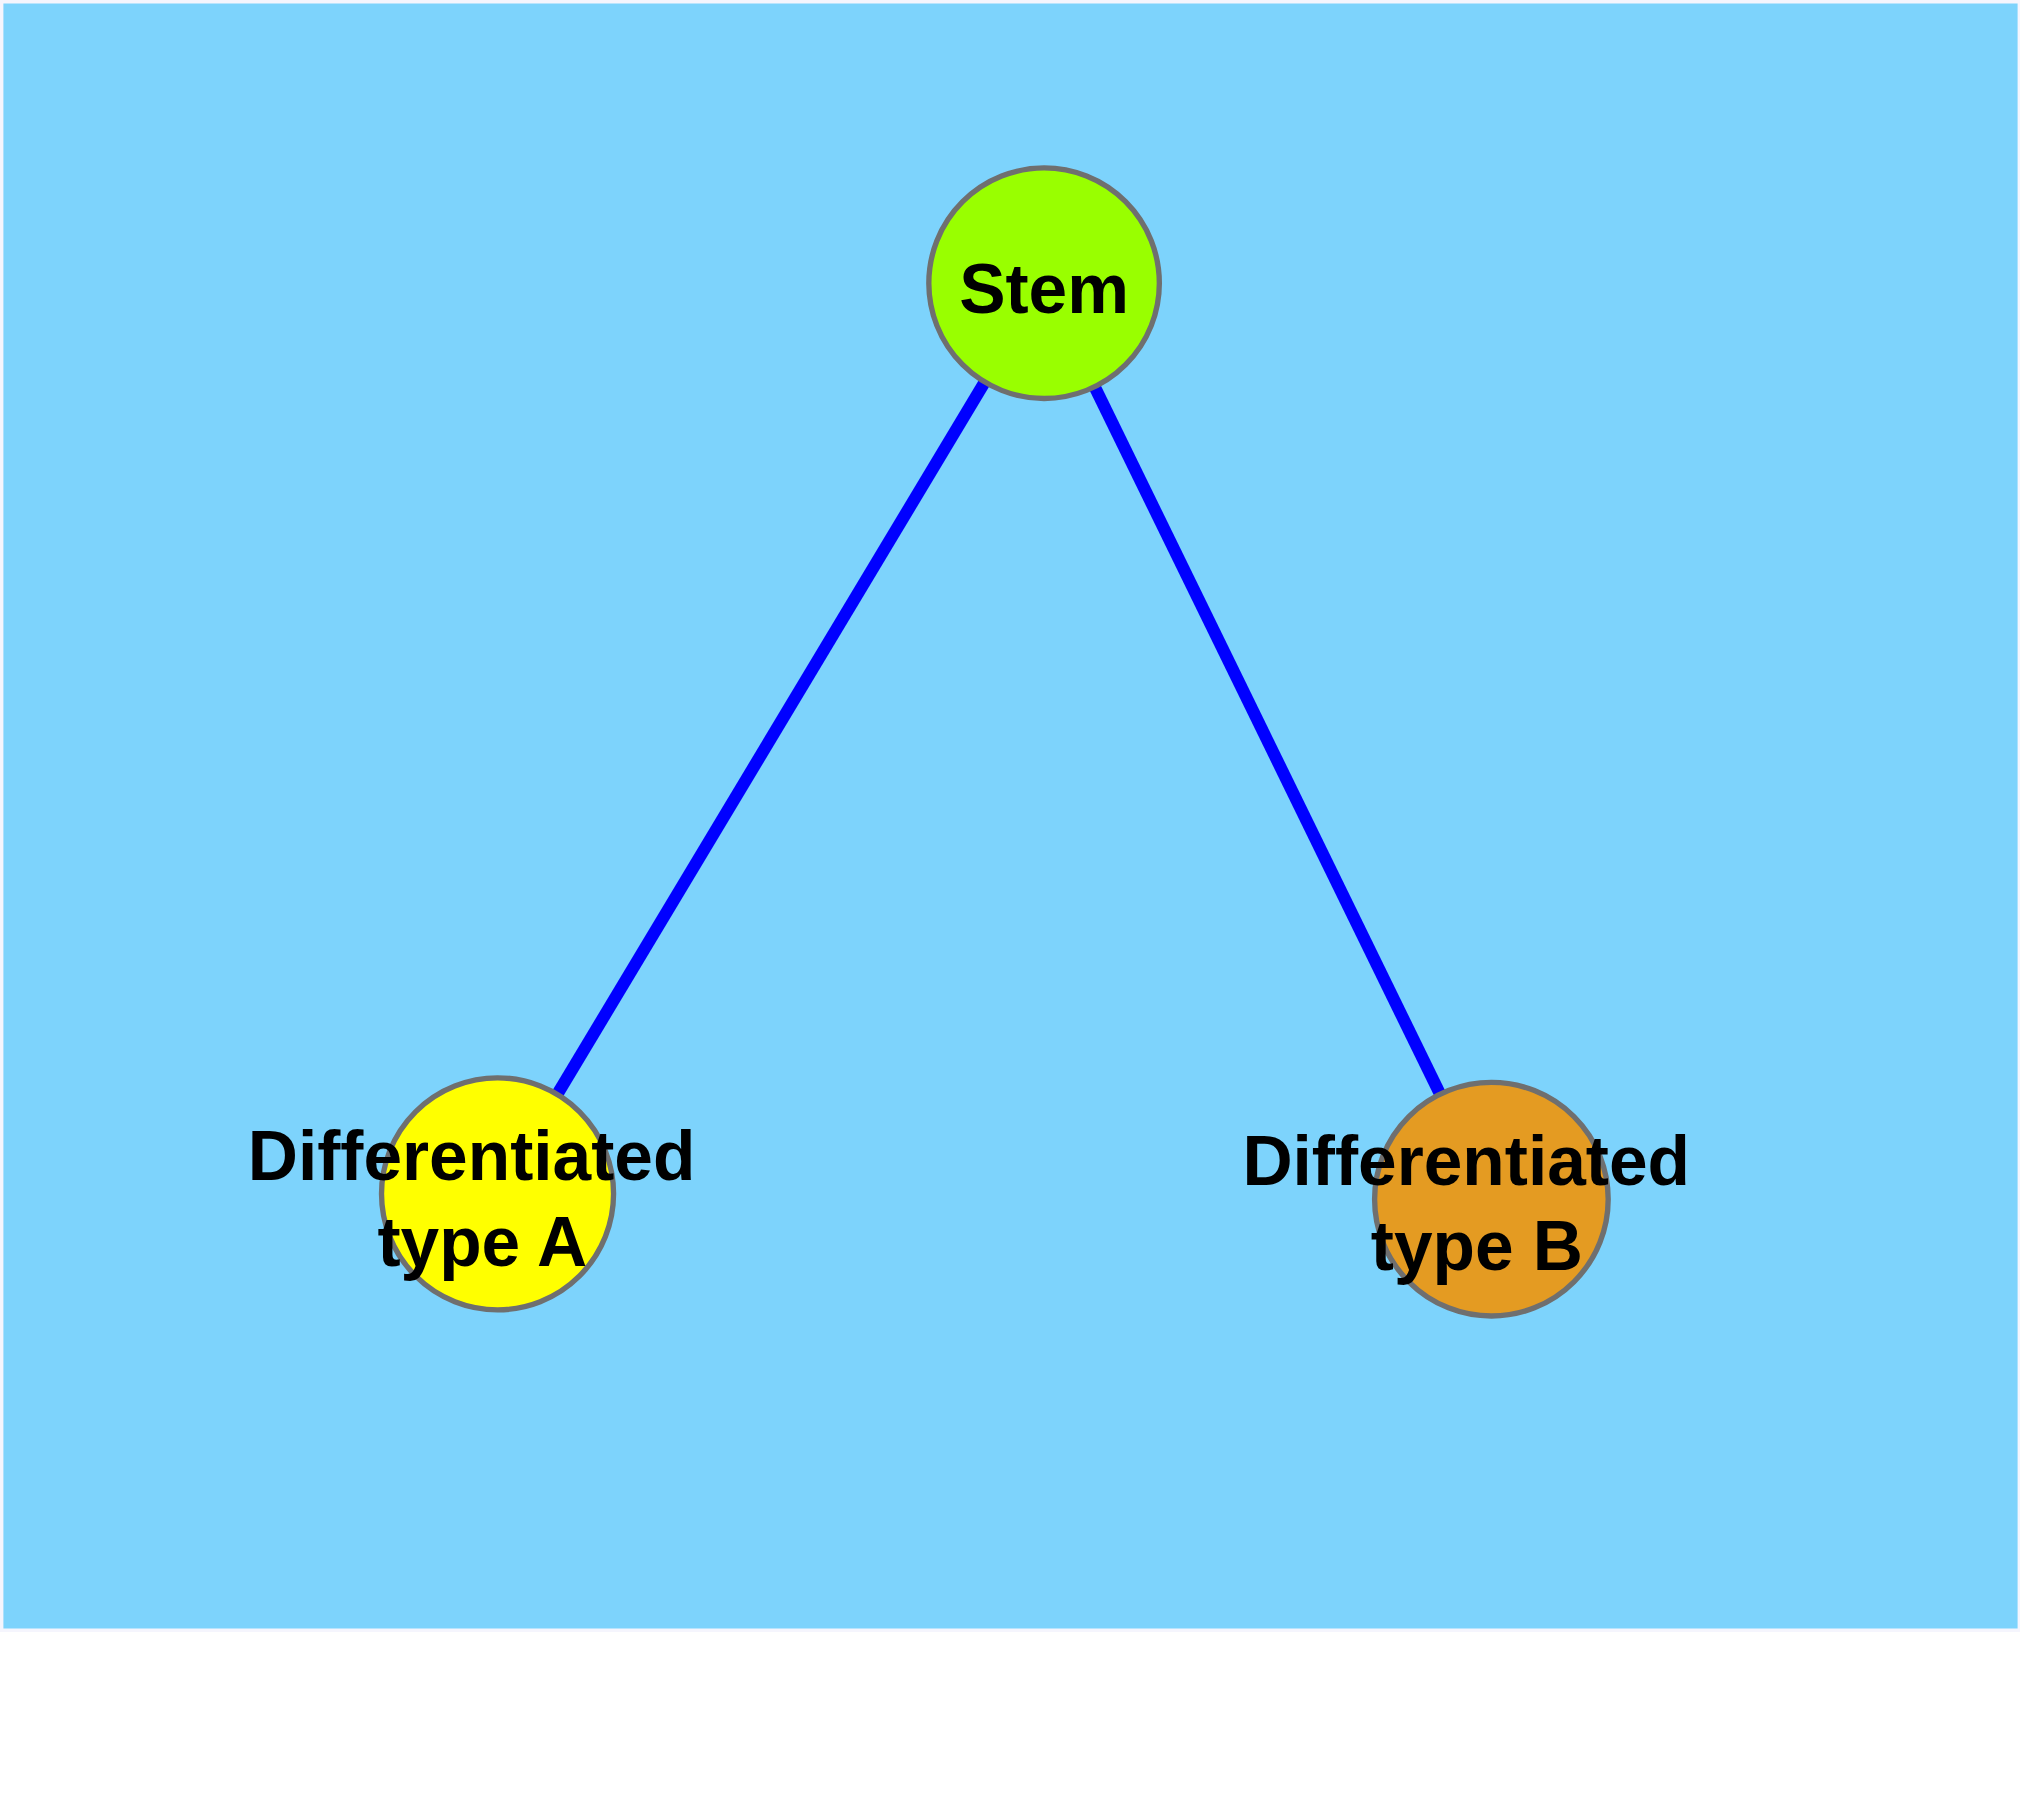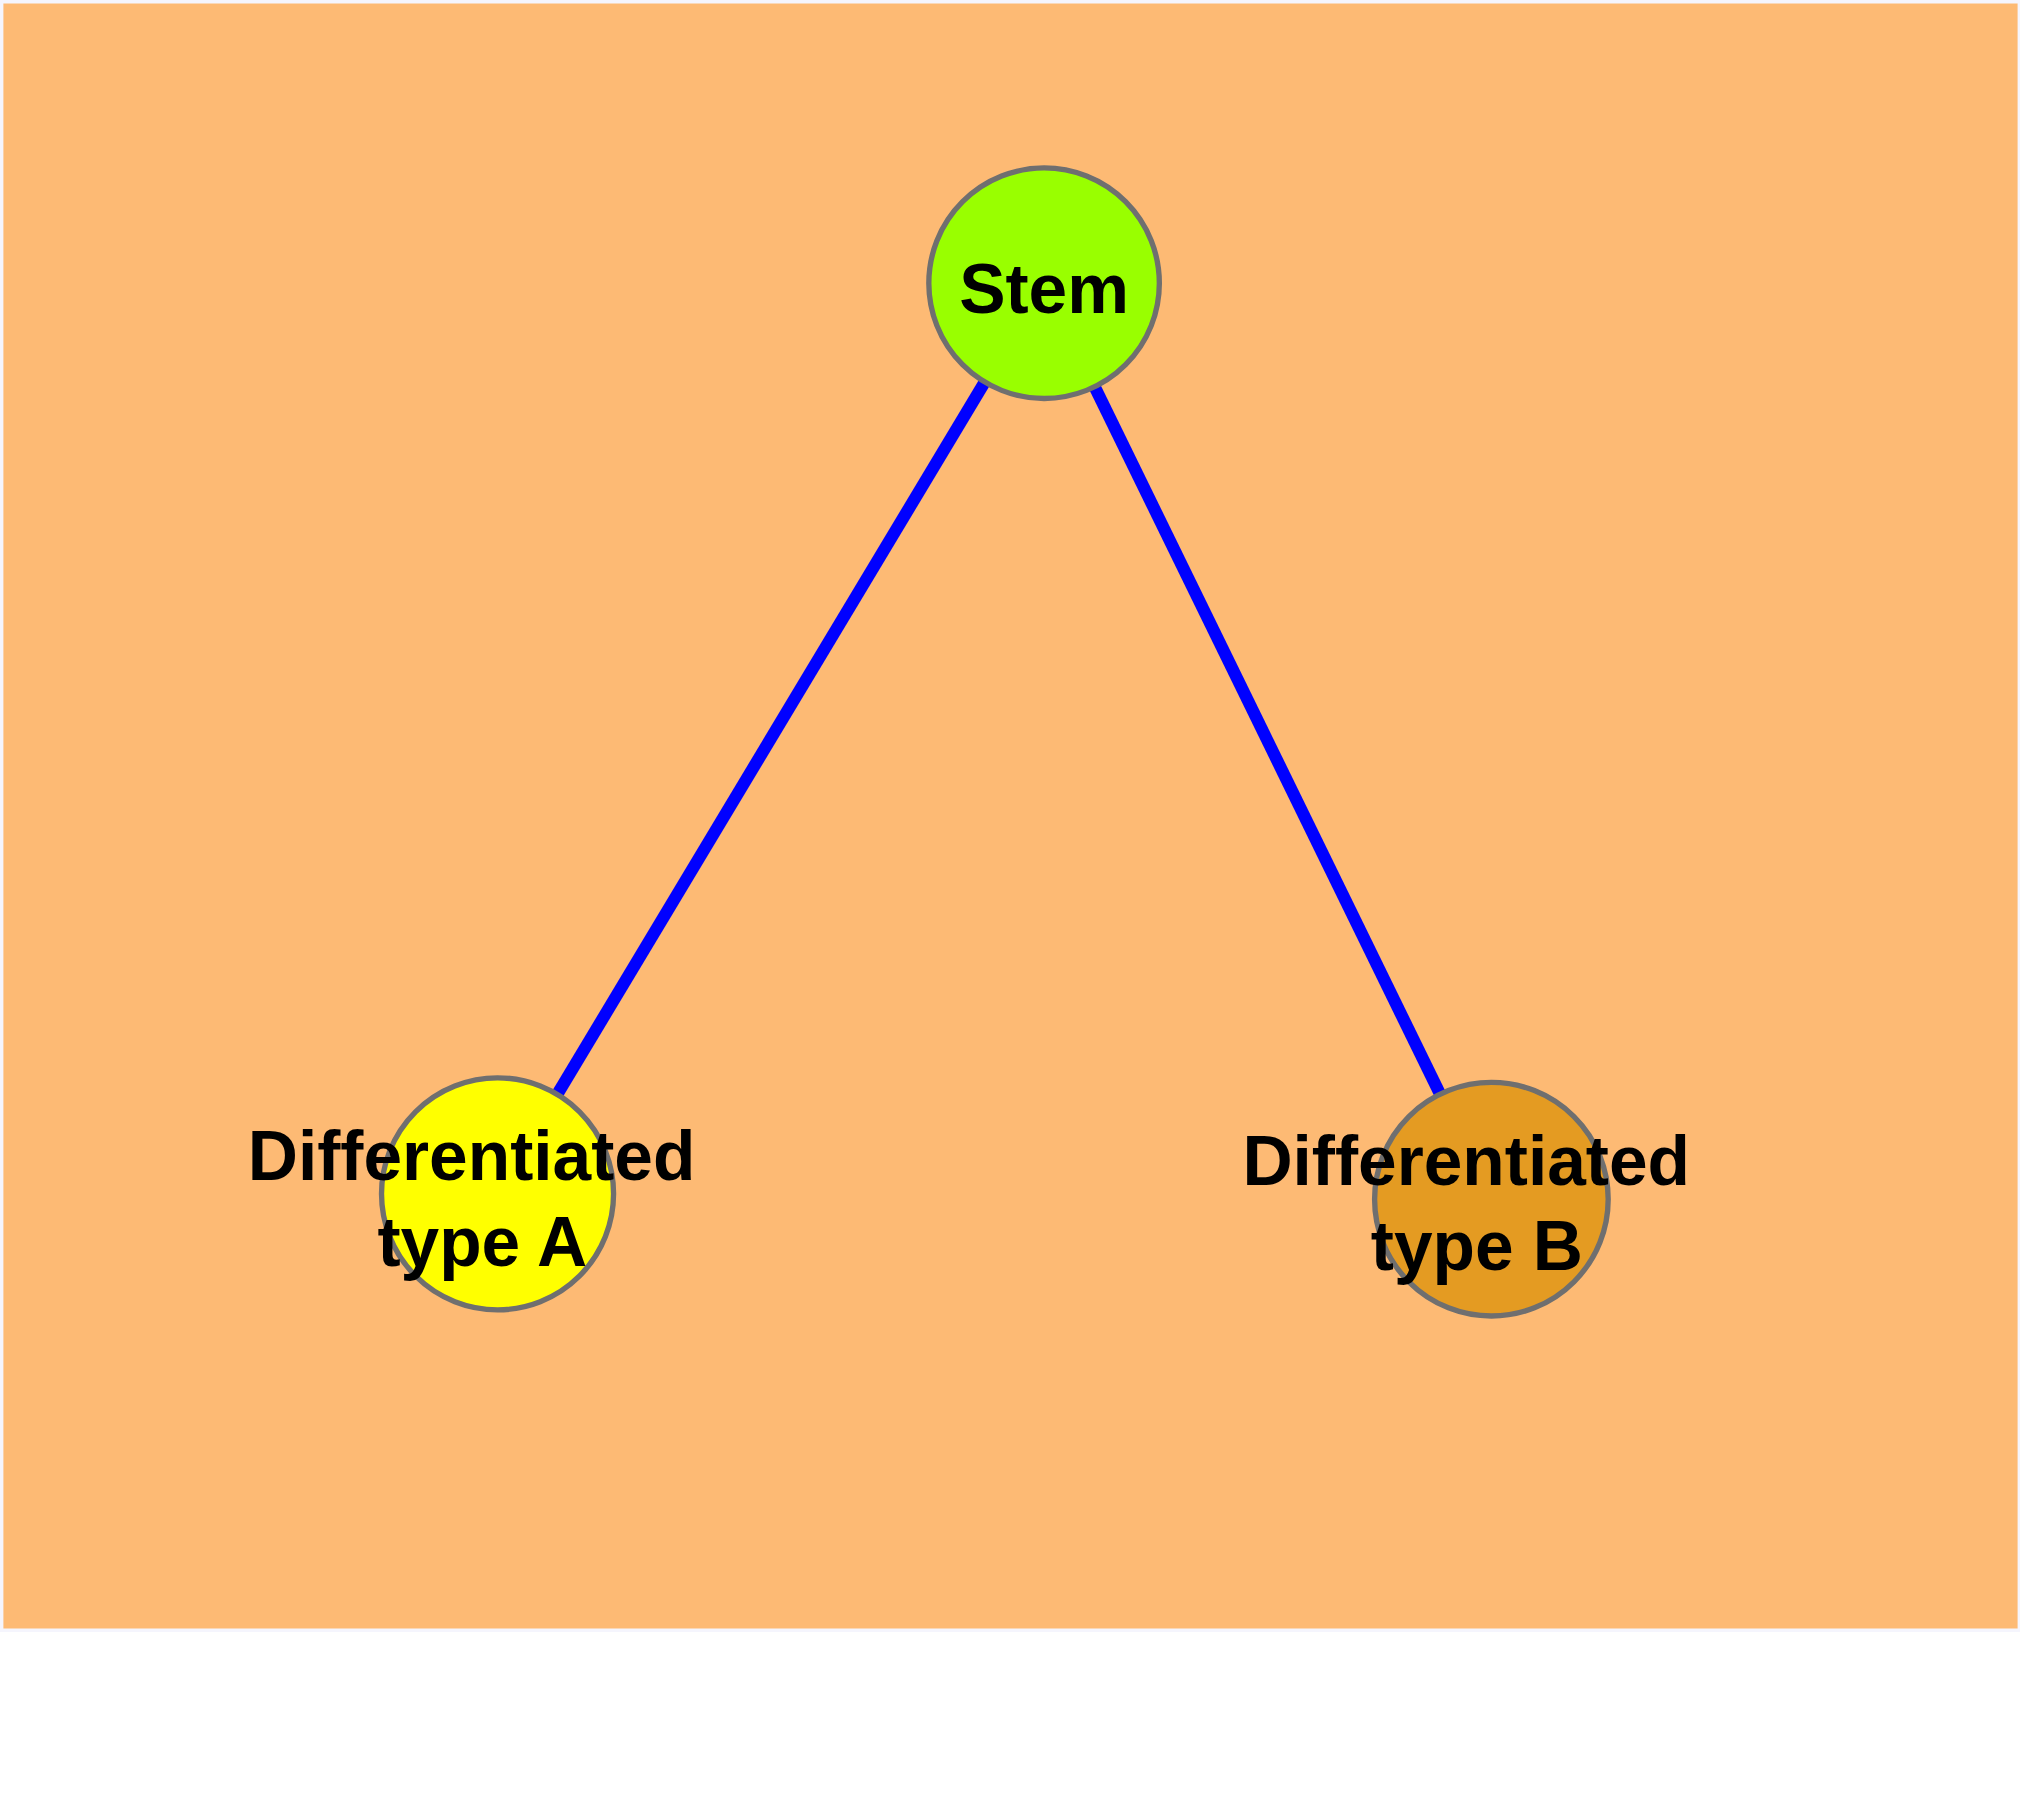--- a/index.html
+++ b/index.html
@@ -3,21 +3,21 @@
 <meta charset="utf-8">
 <style>
   html, body {
     margin: 0;
     padding: 0;
   }
   .canvas {
     position: relative;
     width: 2021px;
     height: 1632px;
-    background: #fdba74;
+    background: #7dd3fc;
     box-shadow: inset 0 0 0 3.4px #f5f5fd;
     overflow: hidden;
     font-family: "Liberation Sans", "DejaVu Sans", sans-serif;
   }
   .graph-svg {
     position: absolute;
     left: 0;
     top: 0;
     width: 100%;
     height: 100%;

